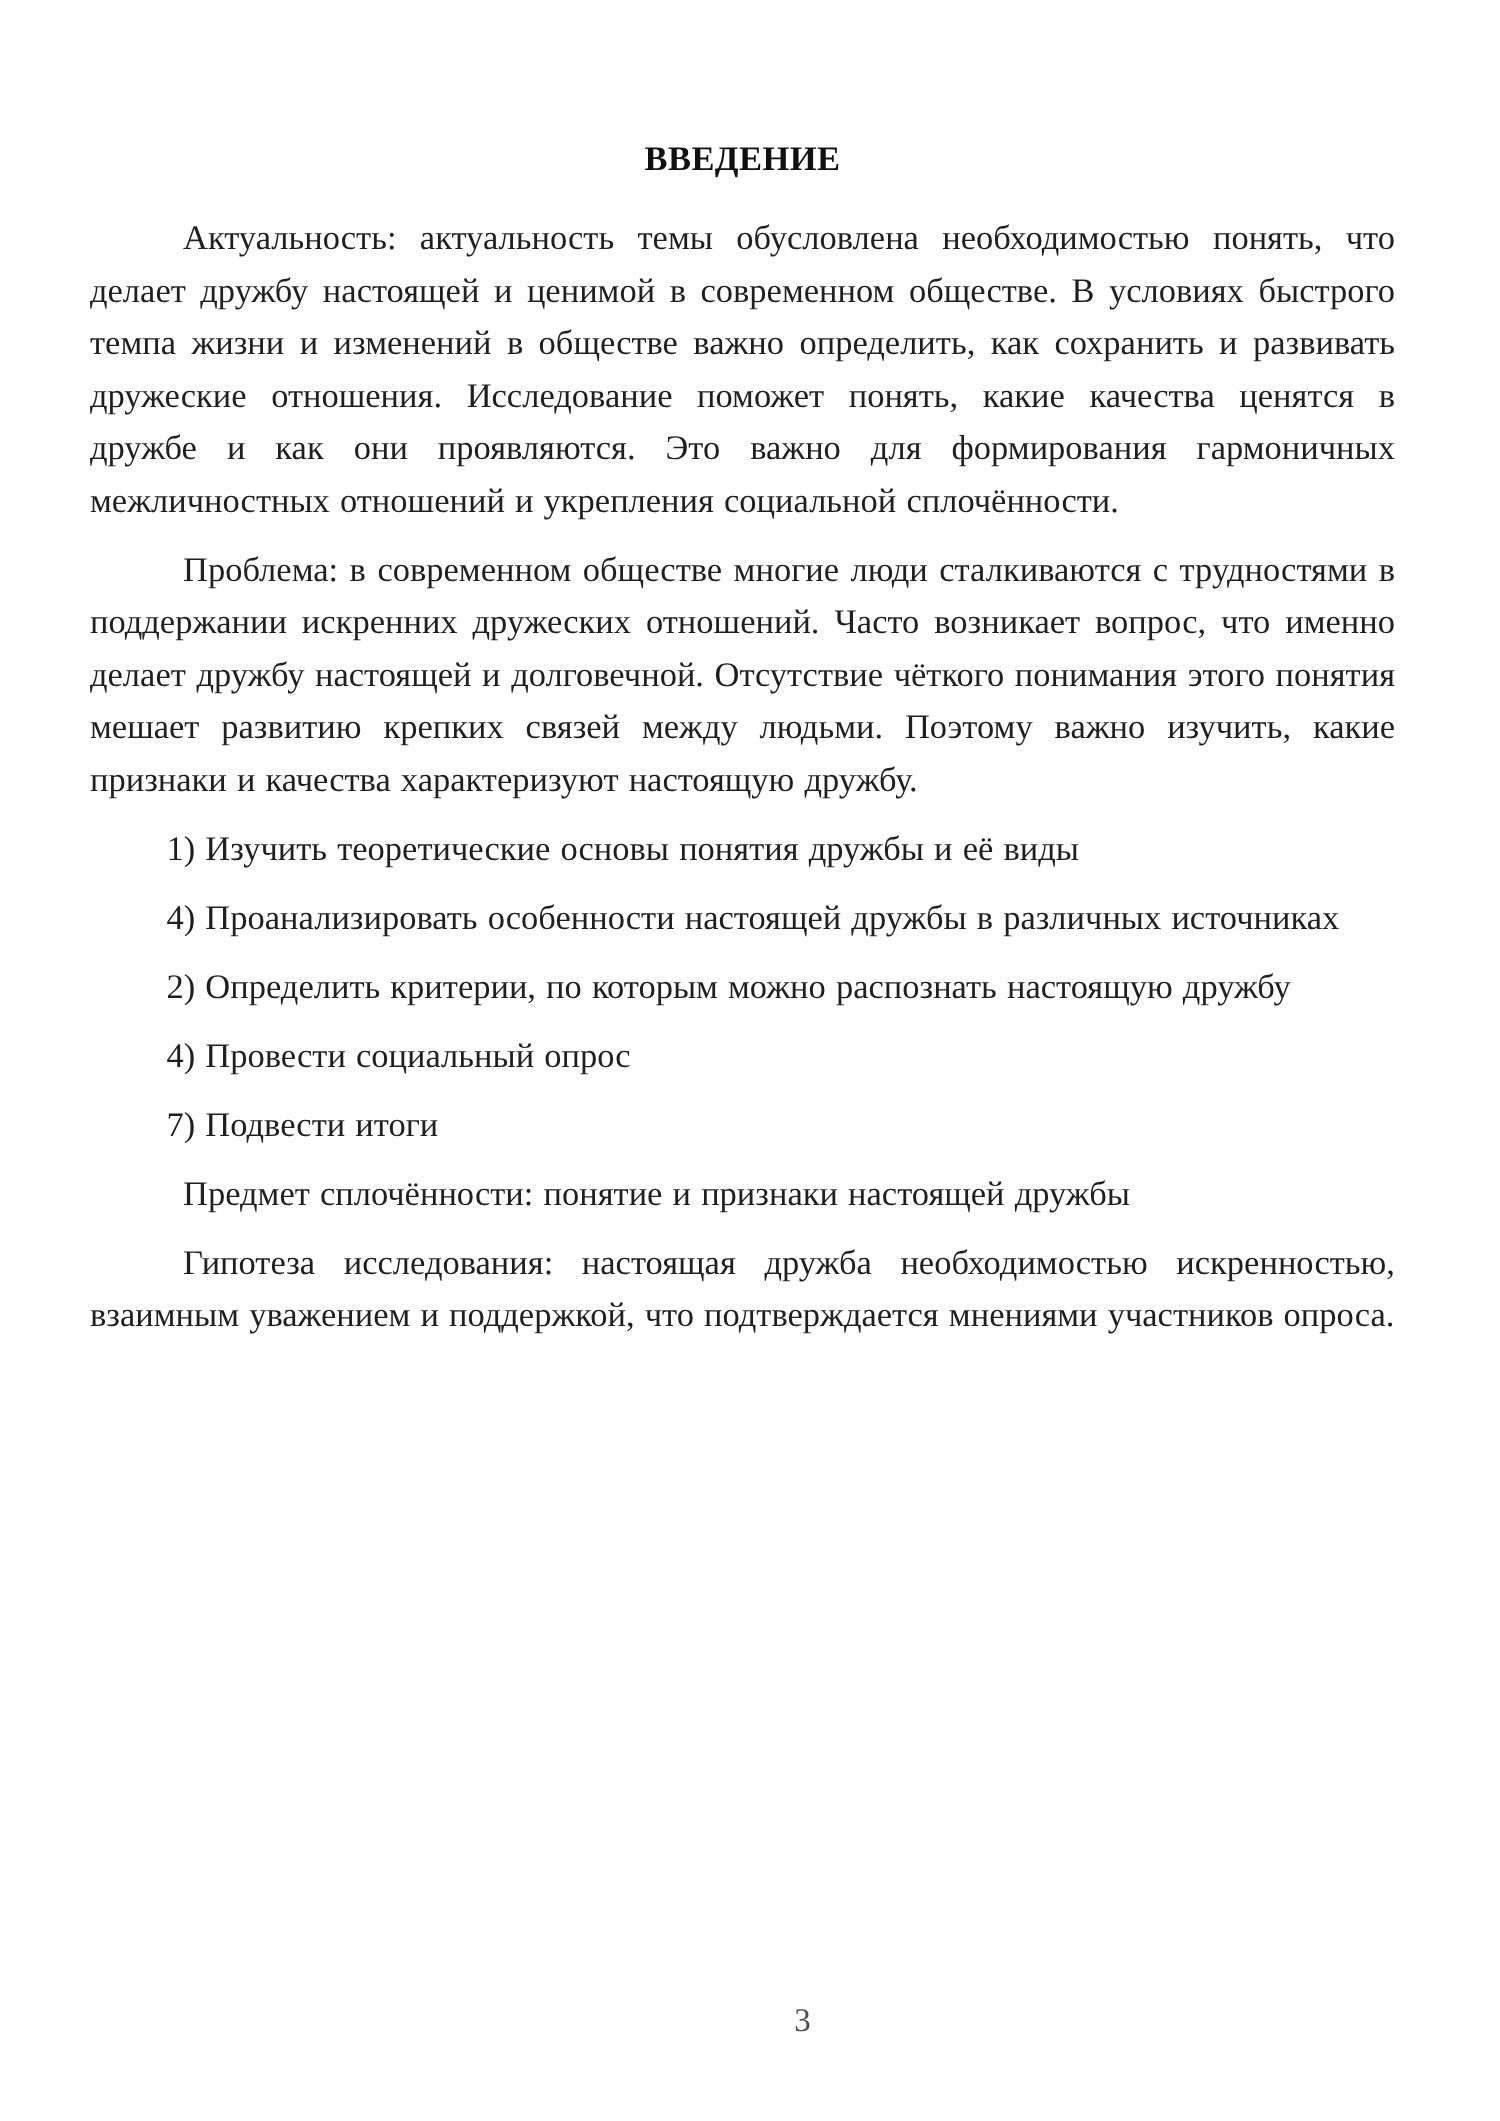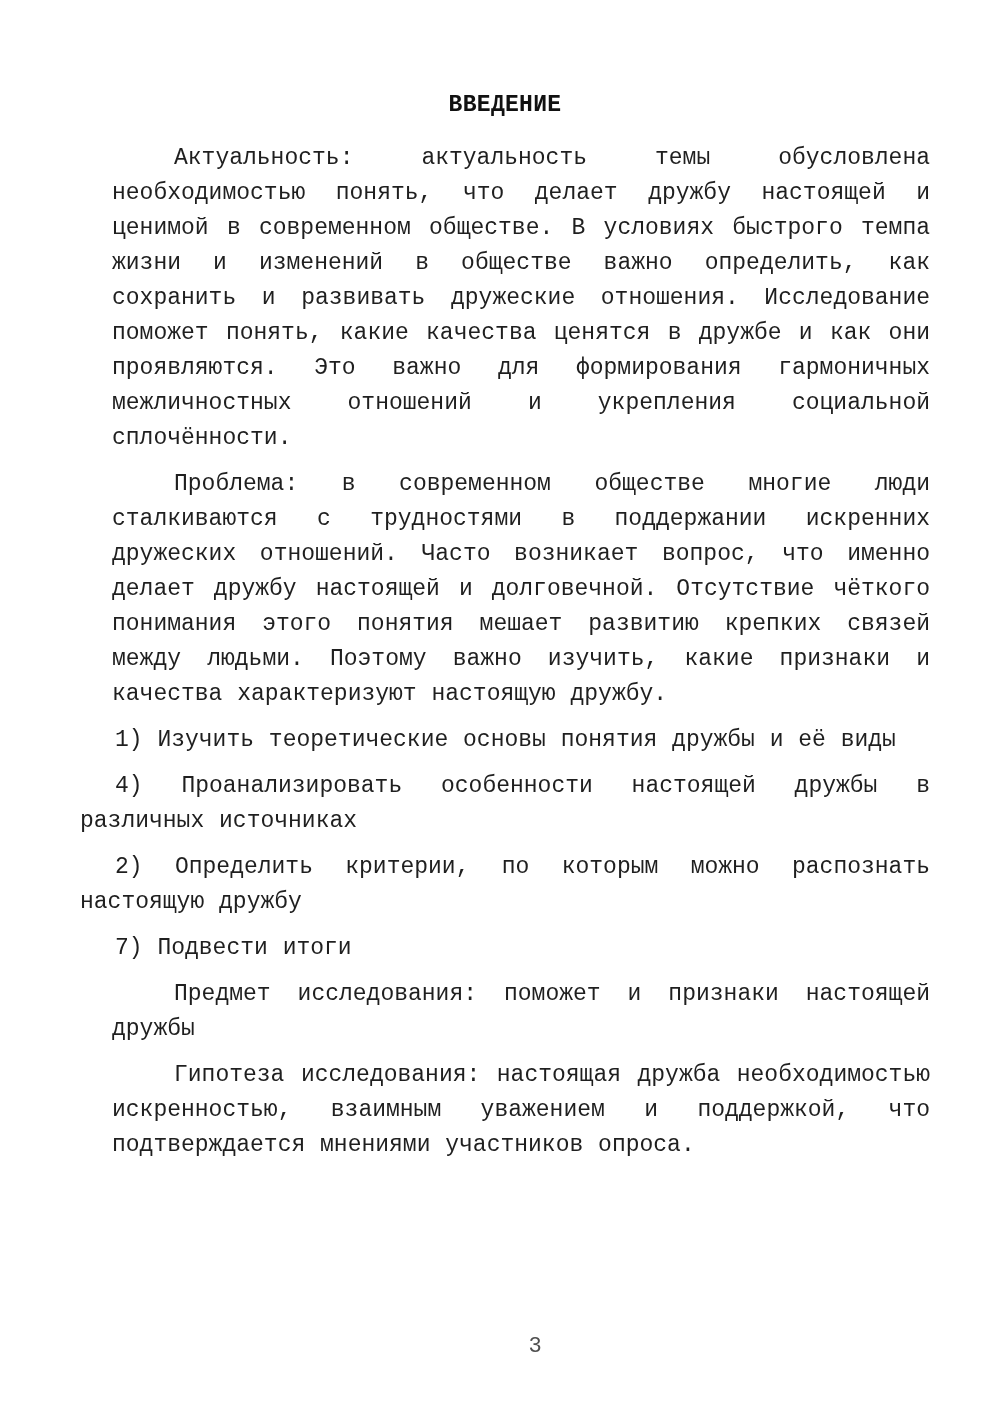--- a/index.html
+++ b/index.html
@@ -6,44 +6,44 @@
     margin: 0;
     padding: 0;
     background: #ffffff;
   }
   .page {
     position: relative;
     width: 1000px;
     height: 1414px;
     box-sizing: border-box;
     background: #ffffff;
-    padding: 88px 70px 0 80px;
-    font-family: Liberation Mono, monospace;
+    padding: 88px 70px 0 60px;
+    font-family: Liberation Serif, serif;
     color: #1f1f1f;
     overflow: hidden;
     border-radius: 31px;
   }
   .doc-title {
     font-size: 23px;
     line-height: 35px;
     font-weight: bold;
     text-align: center;
     margin: 0 0 18px 0;
     letter-spacing: 0.3px;
     color: #111111;
   }
   .para {
     font-size: 23px;
     line-height: 35px;
     text-align: justify;
     margin: 0 0 11px 0;
     word-spacing: 1px;
   }
-  .para.indent { text-indent: 62px; margin-left: 32px; }
-  .para.list   { text-indent: 35px; }
+  .para.indent { text-indent: 62px; }
+  .para.list   { text-indent: 35px; margin-left: 16px; }
   .page-number {
     position: absolute;
     bottom: 55px;
     left: 140px;
     width: 790px;
     text-align: center;
     font-size: 22px;
     line-height: 24px;
     color: #4f4f4f;
   }
@@ -53,19 +53,20 @@
 
 <div class="page">
   <h1 class="doc-title">ВВЕДЕНИЕ</h1>
 
   <div>
       <p class="para indent">Актуальность: актуальность темы обусловлена необходимостью понять, что делает дружбу настоящей и ценимой в современном обществе. В условиях быстрого темпа жизни и изменений в обществе важно определить, как сохранить и развивать дружеские отношения. Исследование поможет понять, какие качества ценятся в дружбе и как они проявляются. Это важно для формирования гармоничных межличностных отношений и укрепления социальной сплочённости.</p>
       <p class="para indent">Проблема: в современном обществе многие люди сталкиваются с трудностями в поддержании искренних дружеских отношений. Часто возникает вопрос, что именно делает дружбу настоящей и долговечной. Отсутствие чёткого понимания этого понятия мешает развитию крепких связей между людьми. Поэтому важно изучить, какие признаки и качества характеризуют настоящую дружбу.</p>
       <p class="para list">1) Изучить теоретические основы понятия дружбы и её виды</p>
       <p class="para list">4) Проанализировать особенности настоящей дружбы в различных источниках</p>
       <p class="para list">2) Определить критерии, по которым можно распознать настоящую дружбу</p>
+      <p class="para list">4) Провести социальный опрос</p>
       <p class="para list">7) Подвести итоги</p>
-      <p class="para indent">Предмет исследования: поможет и признаки настоящей дружбы</p>
+      <p class="para indent">Предмет сплочённости: понятие и признаки настоящей дружбы</p>
       <p class="para indent">Гипотеза исследования: настоящая дружба необходимостью искренностью, взаимным уважением и поддержкой, что подтверждается мнениями участников опроса.</p>
     </div>
 
   <div class="page-number">3</div>
 </div>
 
 </body></html>

